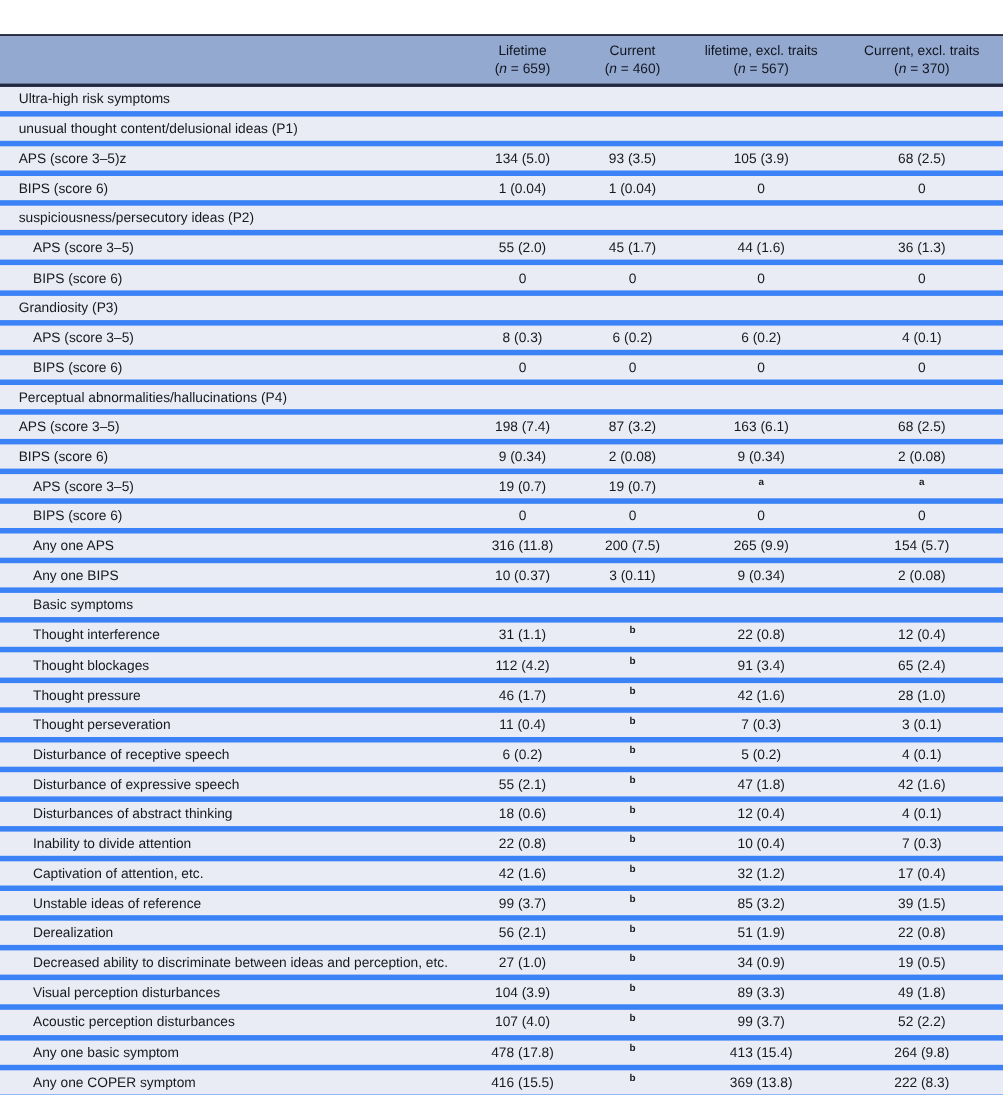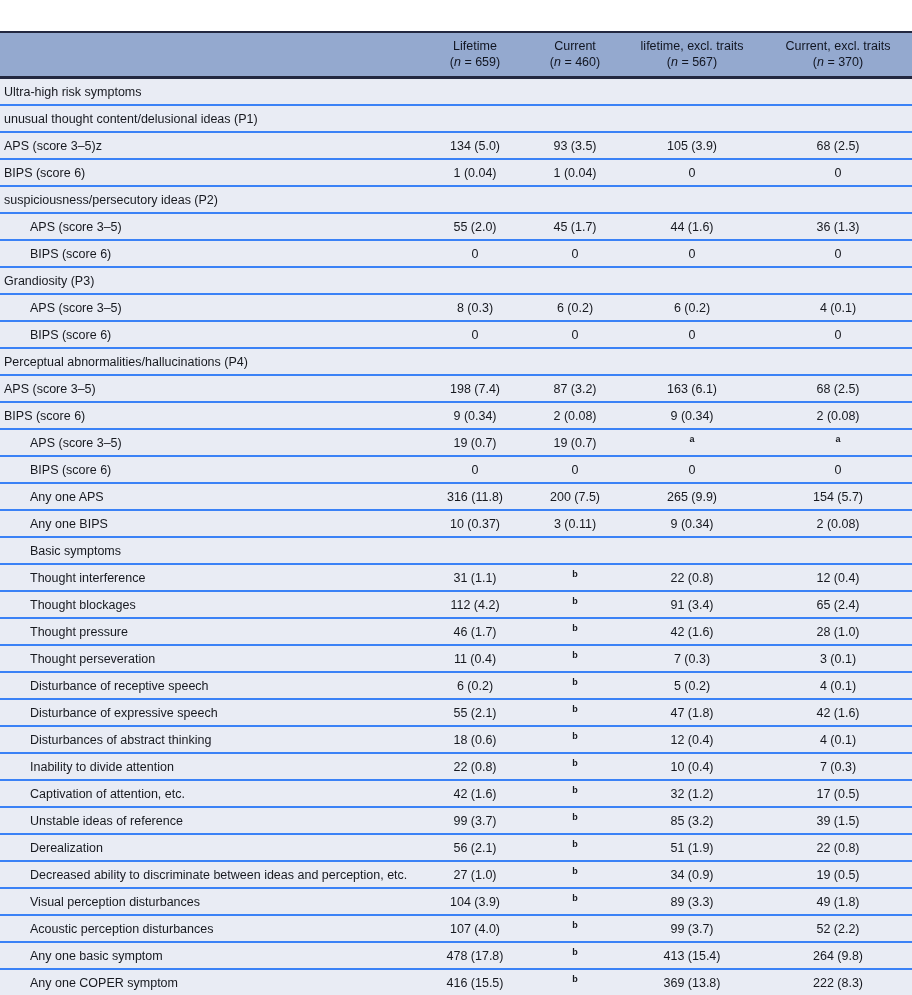--- a/index.html
+++ b/index.html
@@ -27,28 +27,28 @@
   .col-n { font-size:12.5px; line-height:1.25; }
   .col-n i { font-style:italic; }
 
   .tbody { flex:1; display:flex; flex-direction:column; }
 
   .row {
     flex:1;
     display:grid;
     grid-template-columns:420px 110px 90px 144px 148px;
     align-items:center;
-    border-top:2px solid #3b82f6;
+    border-top:5px solid #3b82f6;
     box-sizing:border-box;
   }
   .row:first-child { border-top:none; }
 
   .label-cell {
     font-size:12.5px; color:#17191f;
-    padding-left:4px; white-space:nowrap; overflow:visible;
+    padding-left:17px; white-space:nowrap; overflow:visible;
   }
   .label-cell.indent1 { padding-left:30px; }
 
   .num-cell { text-align:center; font-size:12.5px; color:#17191f; }
   sup.fnote { font-weight:bold; font-size:9px; vertical-align:super; line-height:0; }
 </style>
 </head>
 <body>
 
 <div class="table-wrap">
@@ -254,21 +254,21 @@
     <div class="num-cell">22 (0.8)</div>
     <div class="num-cell"><sup class="fnote">b</sup></div>
     <div class="num-cell">10 (0.4)</div>
     <div class="num-cell">7 (0.3)</div>
   </div>
       <div class="row">
     <div class="label-cell indent1">Captivation of attention, etc.</div>
     <div class="num-cell">42 (1.6)</div>
     <div class="num-cell"><sup class="fnote">b</sup></div>
     <div class="num-cell">32 (1.2)</div>
-    <div class="num-cell">17 (0.5)</div>
+    <div class="num-cell">17 (0.4)</div>
   </div>
       <div class="row">
     <div class="label-cell indent1">Unstable ideas of reference</div>
     <div class="num-cell">99 (3.7)</div>
     <div class="num-cell"><sup class="fnote">b</sup></div>
     <div class="num-cell">85 (3.2)</div>
     <div class="num-cell">39 (1.5)</div>
   </div>
       <div class="row">
     <div class="label-cell indent1">Derealization</div>

